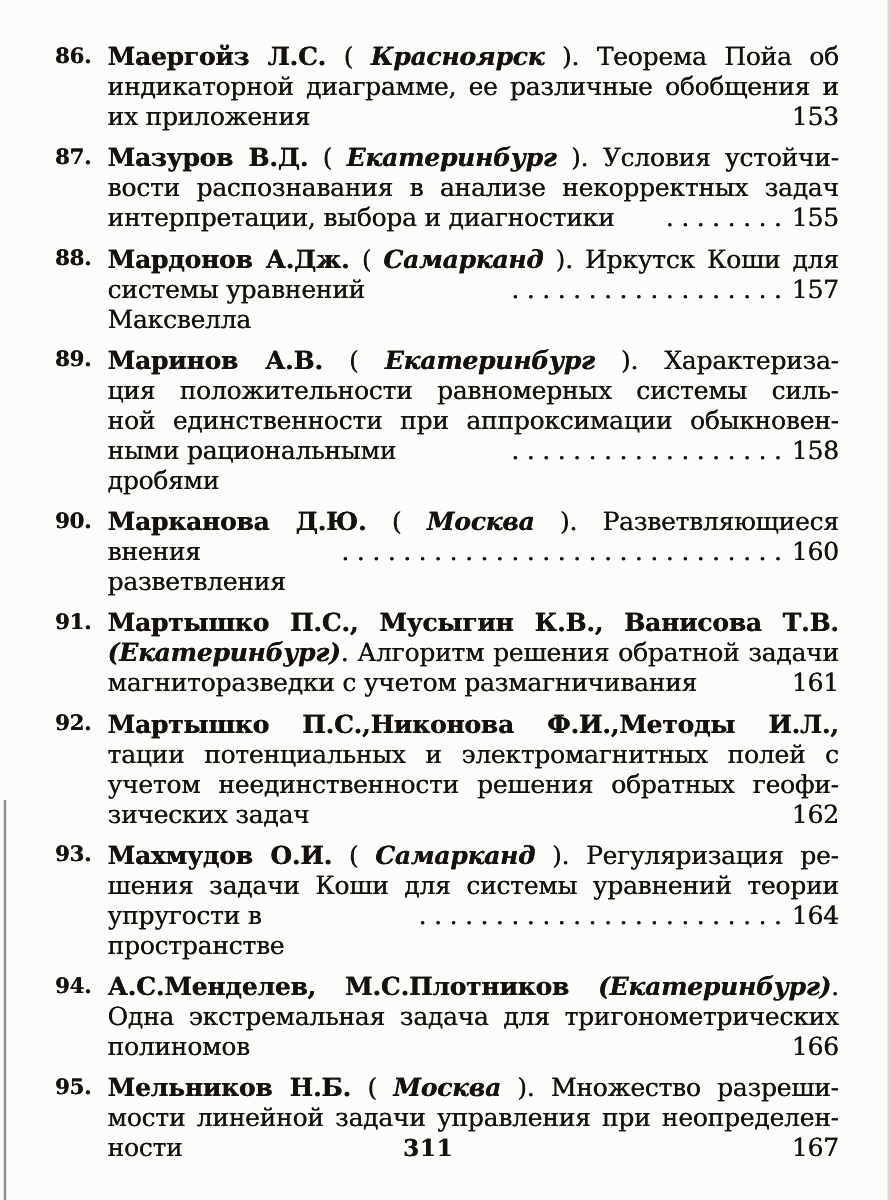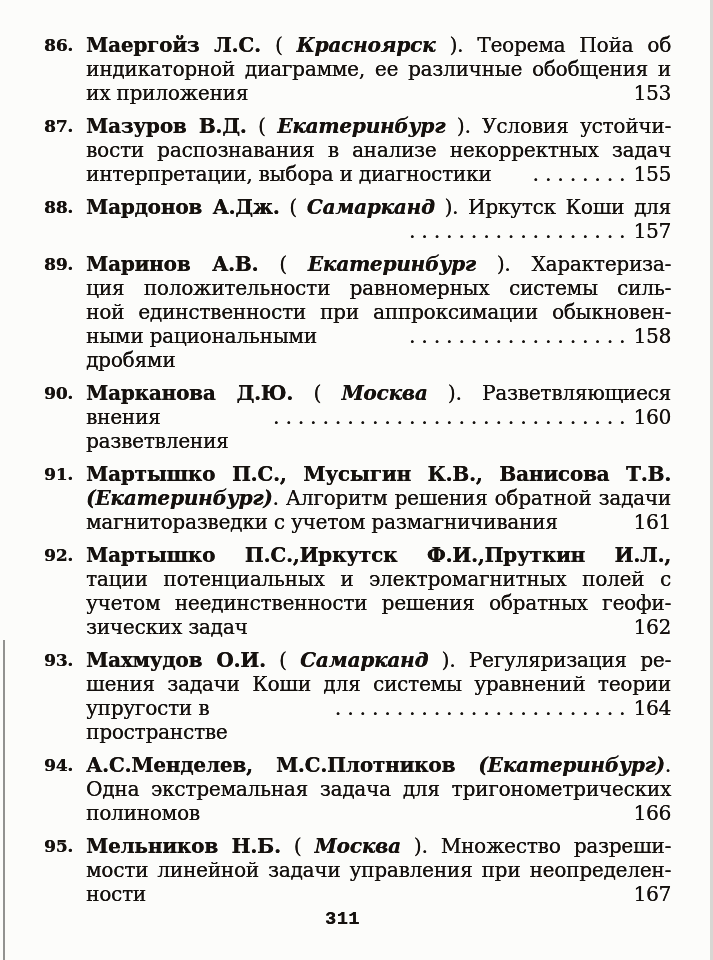--- a/index.html
+++ b/index.html
@@ -29,21 +29,20 @@
   .line.last { display:flex; align-items:flex-start; }
   .seg-b { font-weight:700; }
   .seg-i { font-style:italic; font-weight:700; }
   .spacer { flex:1 1 auto; min-width:6px; }
   .dotstr { white-space:nowrap; letter-spacing:6px; }
   .pg { margin-left:2px; }
   .footer {
     position:absolute; left:0; right:28px; bottom:30px;
     text-align:center; font-size:18.5px; font-weight:600;
     letter-spacing:0.5px;
-    font-family:Liberation Mono, monospace;
   }
   
   .artifact-left {
     position:absolute; left:3px; top:640px; width:2px; height:320px;
     background:#3a3a38; opacity:0.55;
   }
   .edge-right {
     position:absolute; right:0; top:0; width:3px; height:100%;
     background:#d7d7d3;
   }
@@ -77,20 +76,21 @@
             <span class="dotstr">........</span>
             <span class="pg">155</span>
           </div>
         </div>
       </div>
       <div class="entry">
         <div class="num">88.</div>
         <div class="body">
           <div class="line fill"><span class="seg-b">Мардонов А.Дж.</span><span> ( </span><span class="seg-i">Самарканд</span><span> ). Иркутск Коши для</span></div>
           <div class="line last">
+            <span>системы уравнений Максвелла</span>
             <span class="spacer"></span>
             <span class="dotstr">..................</span>
             <span class="pg">157</span>
           </div>
         </div>
       </div>
       <div class="entry">
         <div class="num">89.</div>
         <div class="body">
           <div class="line fill"><span class="seg-b">Маринов А.В.</span><span> ( </span><span class="seg-i">Екатеринбург</span><span> ). Характериза-</span></div>
@@ -125,21 +125,21 @@
             <span>магниторазведки с учетом размагничивания</span>
             <span class="spacer"></span>
             <span class="dotstr"></span>
             <span class="pg">161</span>
           </div>
         </div>
       </div>
       <div class="entry">
         <div class="num">92.</div>
         <div class="body">
-          <div class="line fill"><span class="seg-b">Мартышко П.С.,Иркутск Ф.И.,Пруткин И.Л.,</span></div>
+          <div class="line fill"><span class="seg-b">Мартышко П.С.,Никонова Ф.И.,Методы И.Л.,</span></div>
           <div class="line fill"><span>тации потенциальных и электромагнитных полей с</span></div>
           <div class="line fill"><span>учетом неединственности решения обратных геофи-</span></div>
           <div class="line last">
             <span>зических задач</span>
             <span class="spacer"></span>
             <span class="dotstr"></span>
             <span class="pg">162</span>
           </div>
         </div>
       </div>

